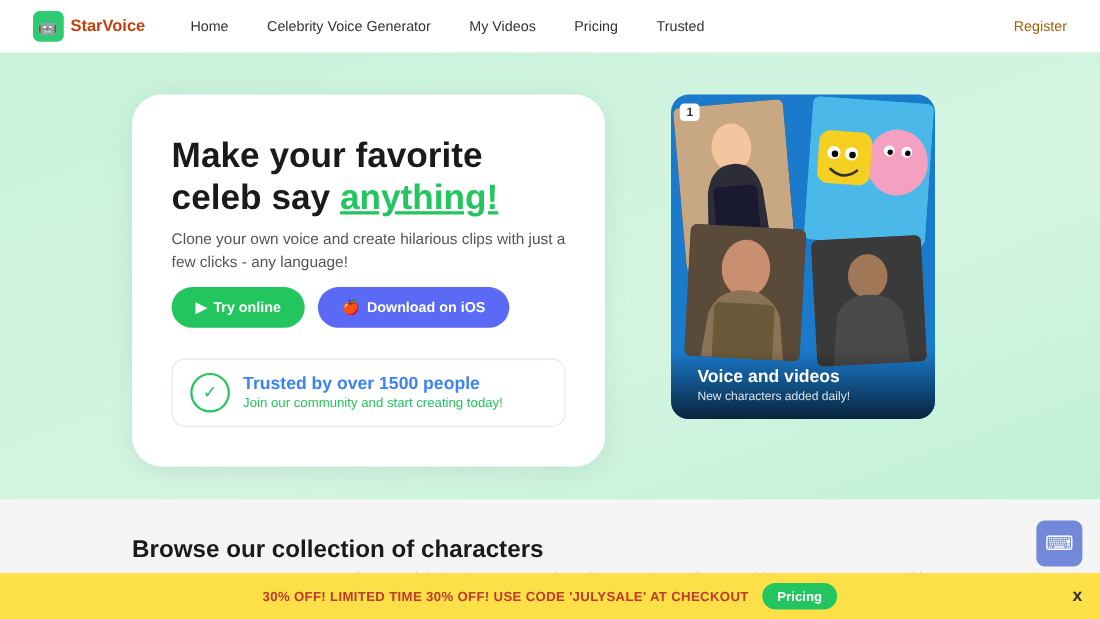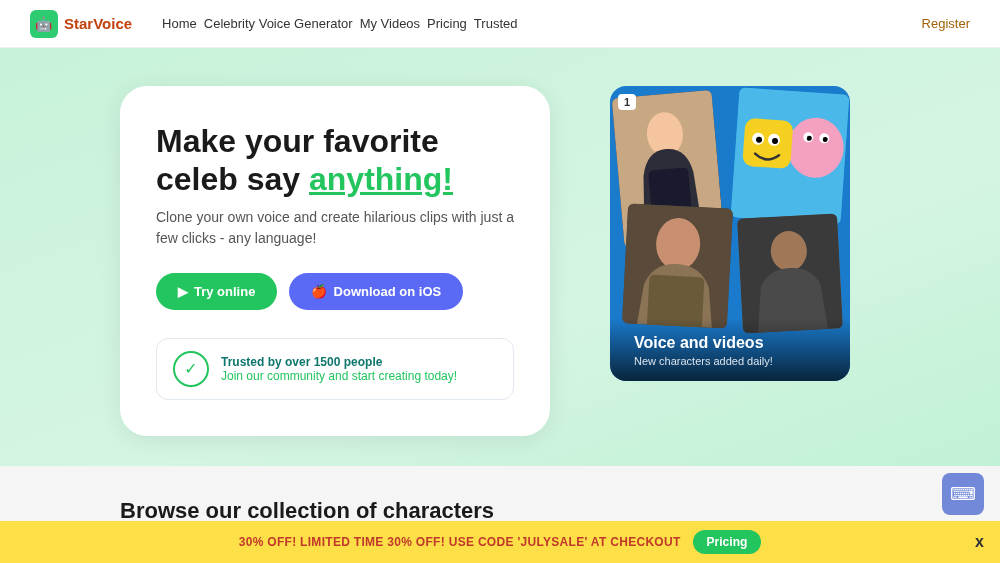--- a/index.html
+++ b/index.html
@@ -39,23 +39,24 @@
       justify-content: center;
       font-size: 14px;
     }
     .brand-name {
       font-weight: 700;
       font-size: 15px;
       color: #c2410c;
     }
     .nav-links {
       display: flex;
-      gap: 7px;
+      gap: 35px;
       align-items: center;
       flex: 1;
+      margin-left: 11px;
     }
     .nav-link {
       font-size: 13px;
       color: #333;
       text-decoration: none;
       cursor: pointer;
     }
     .nav-register {
       margin-left: auto;
       font-size: 13px;
@@ -95,21 +96,21 @@
       line-height: 1.2;
       margin-bottom: 8px;
     }
     .hero-title-highlight {
       color: #22c55e;
       text-decoration: underline;
     }
     .hero-subtitle {
       font-size: 14px;
       color: #555;
-      margin-bottom: 24px;
+      margin-bottom: 12px;
       line-height: 1.5;
     }
 
     .hero-buttons {
       display: flex;
       gap: 12px;
       margin-bottom: 28px;
     }
     .btn-try {
       background: #22c55e;
@@ -152,23 +153,23 @@
       border-radius: 50%;
       border: 2px solid #22c55e;
       display: flex;
       align-items: center;
       justify-content: center;
       color: #22c55e;
       font-size: 16px;
       flex-shrink: 0;
     }
     .trust-text-main {
-      font-size: 12px;
-      font-weight: 700;
-      color: #0f766e;
+      font-size: 16px;
+      font-weight: 700;
+      color: #3b82f6;
     }
     .trust-text-sub {
       font-size: 12px;
       color: #22c55e;
     }
 
     
     .hero-image-container {
       width: 240px;
       height: 300px;

